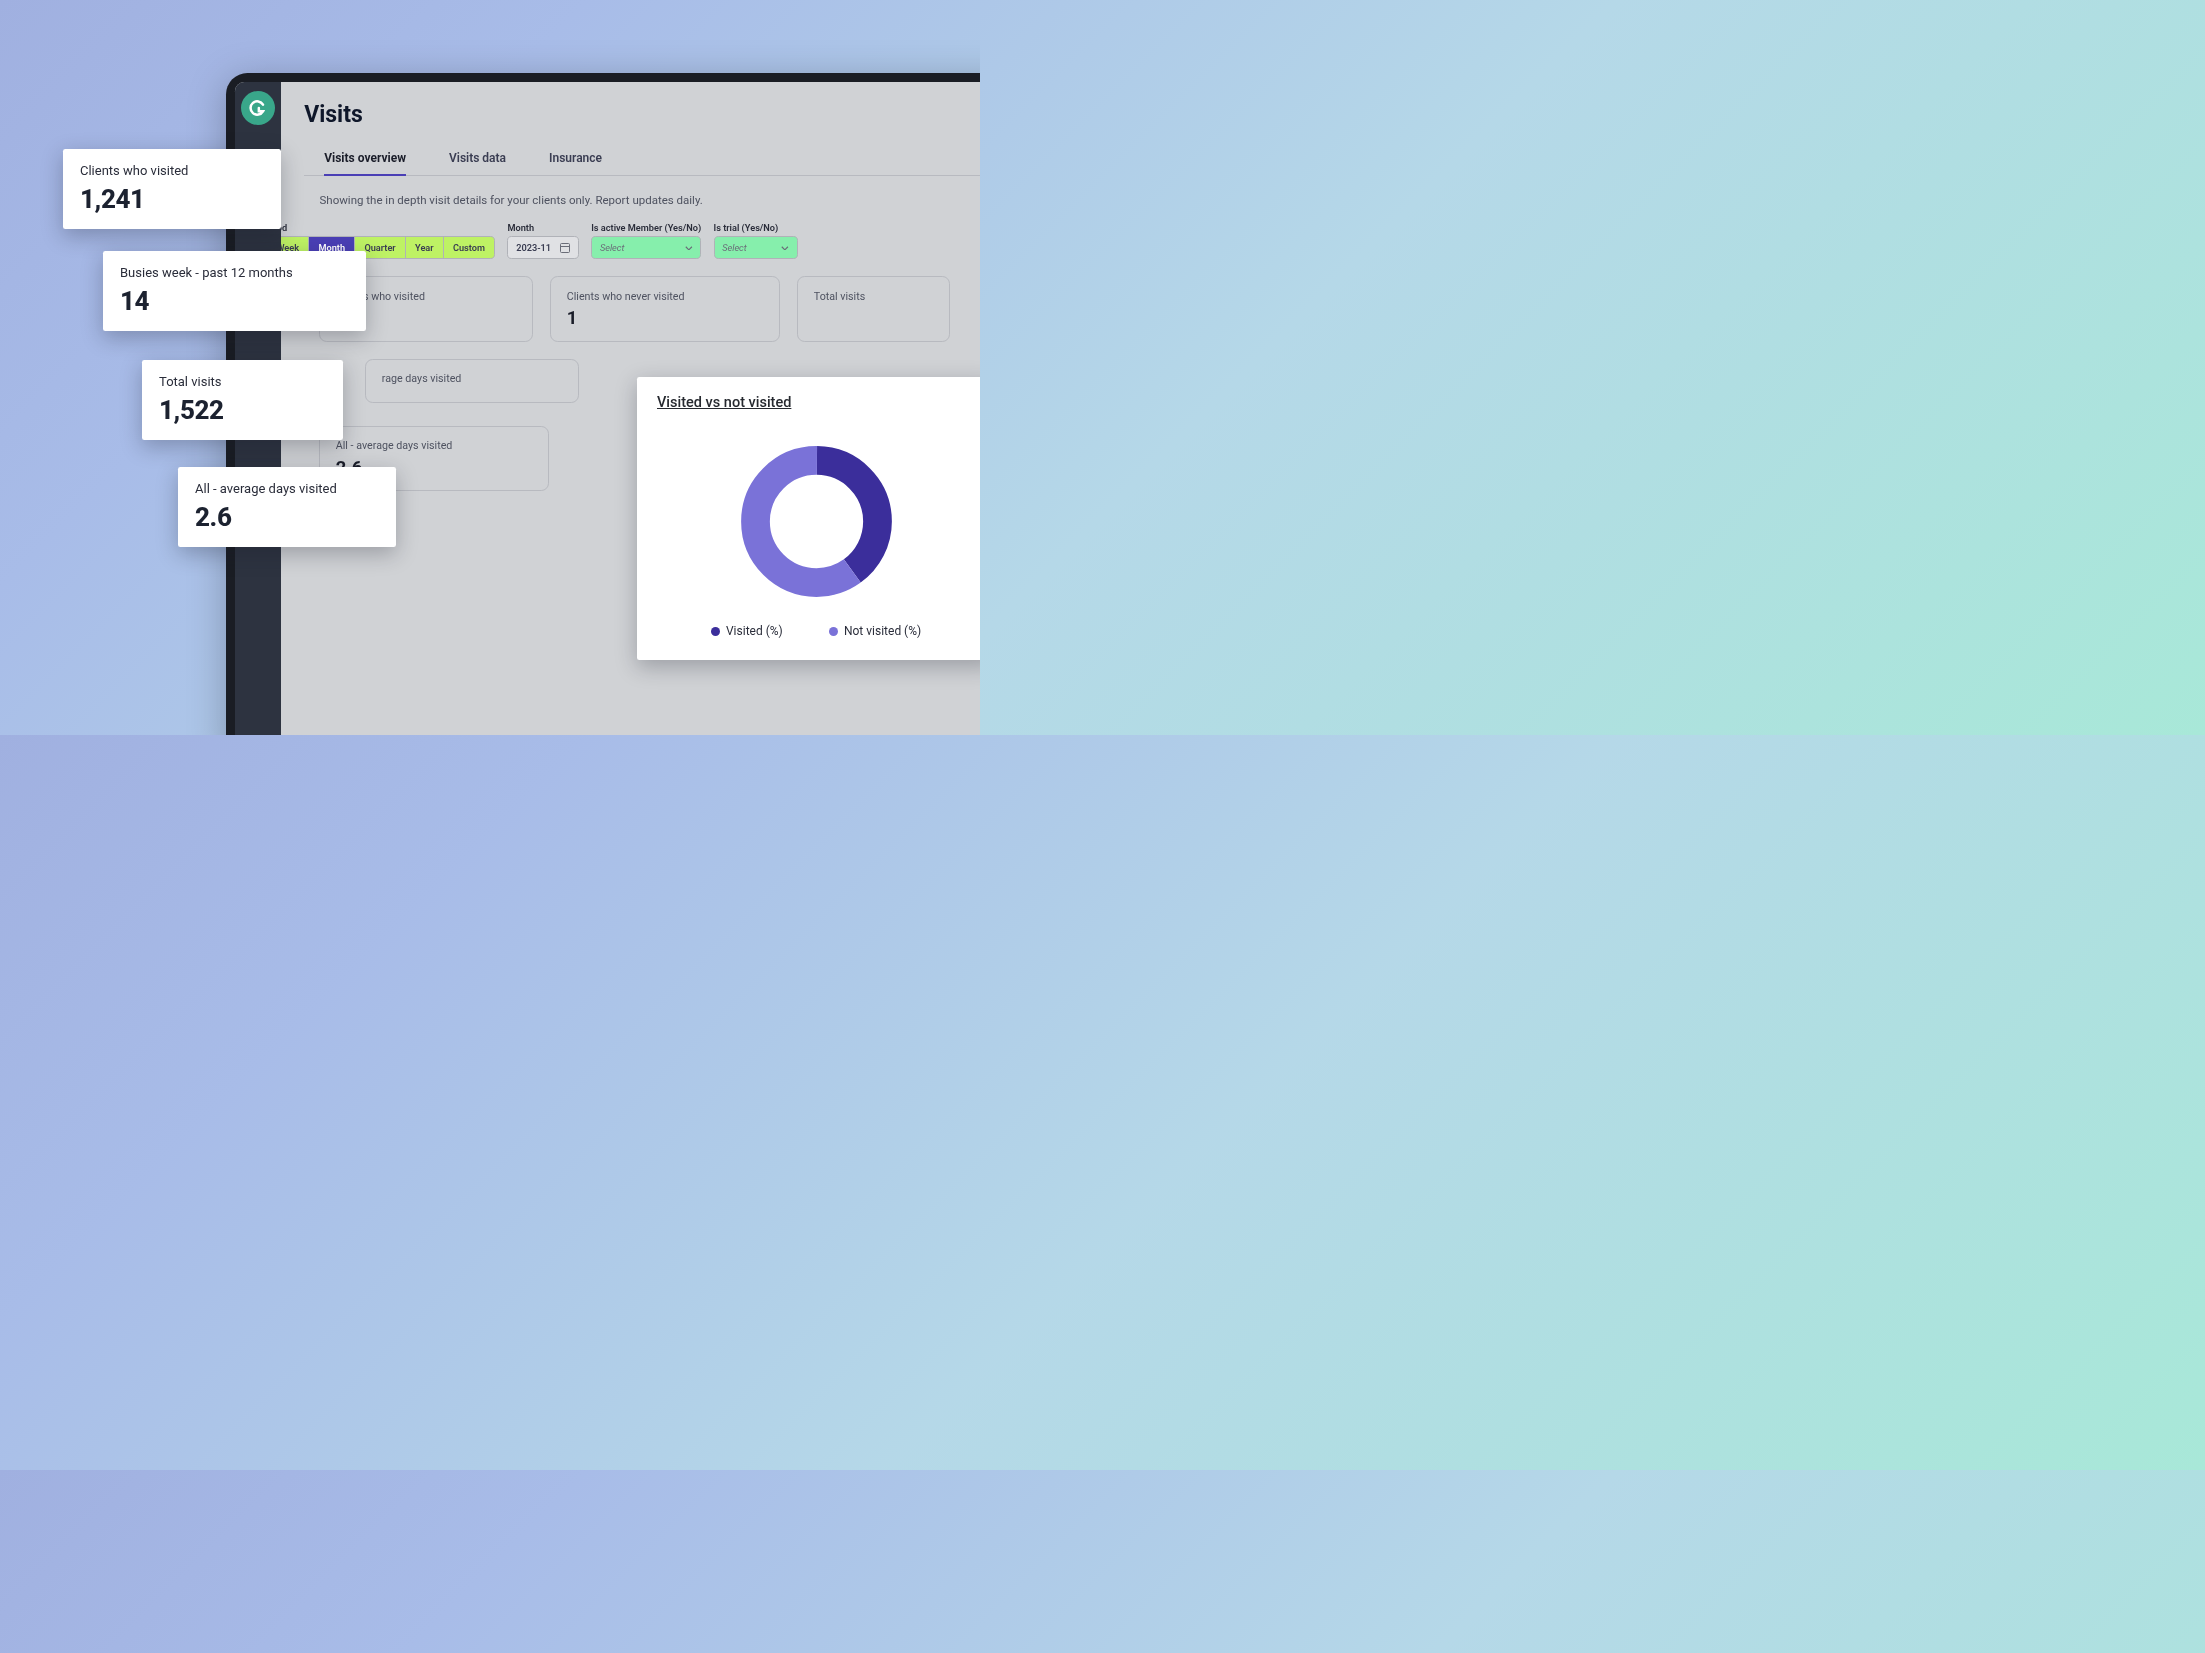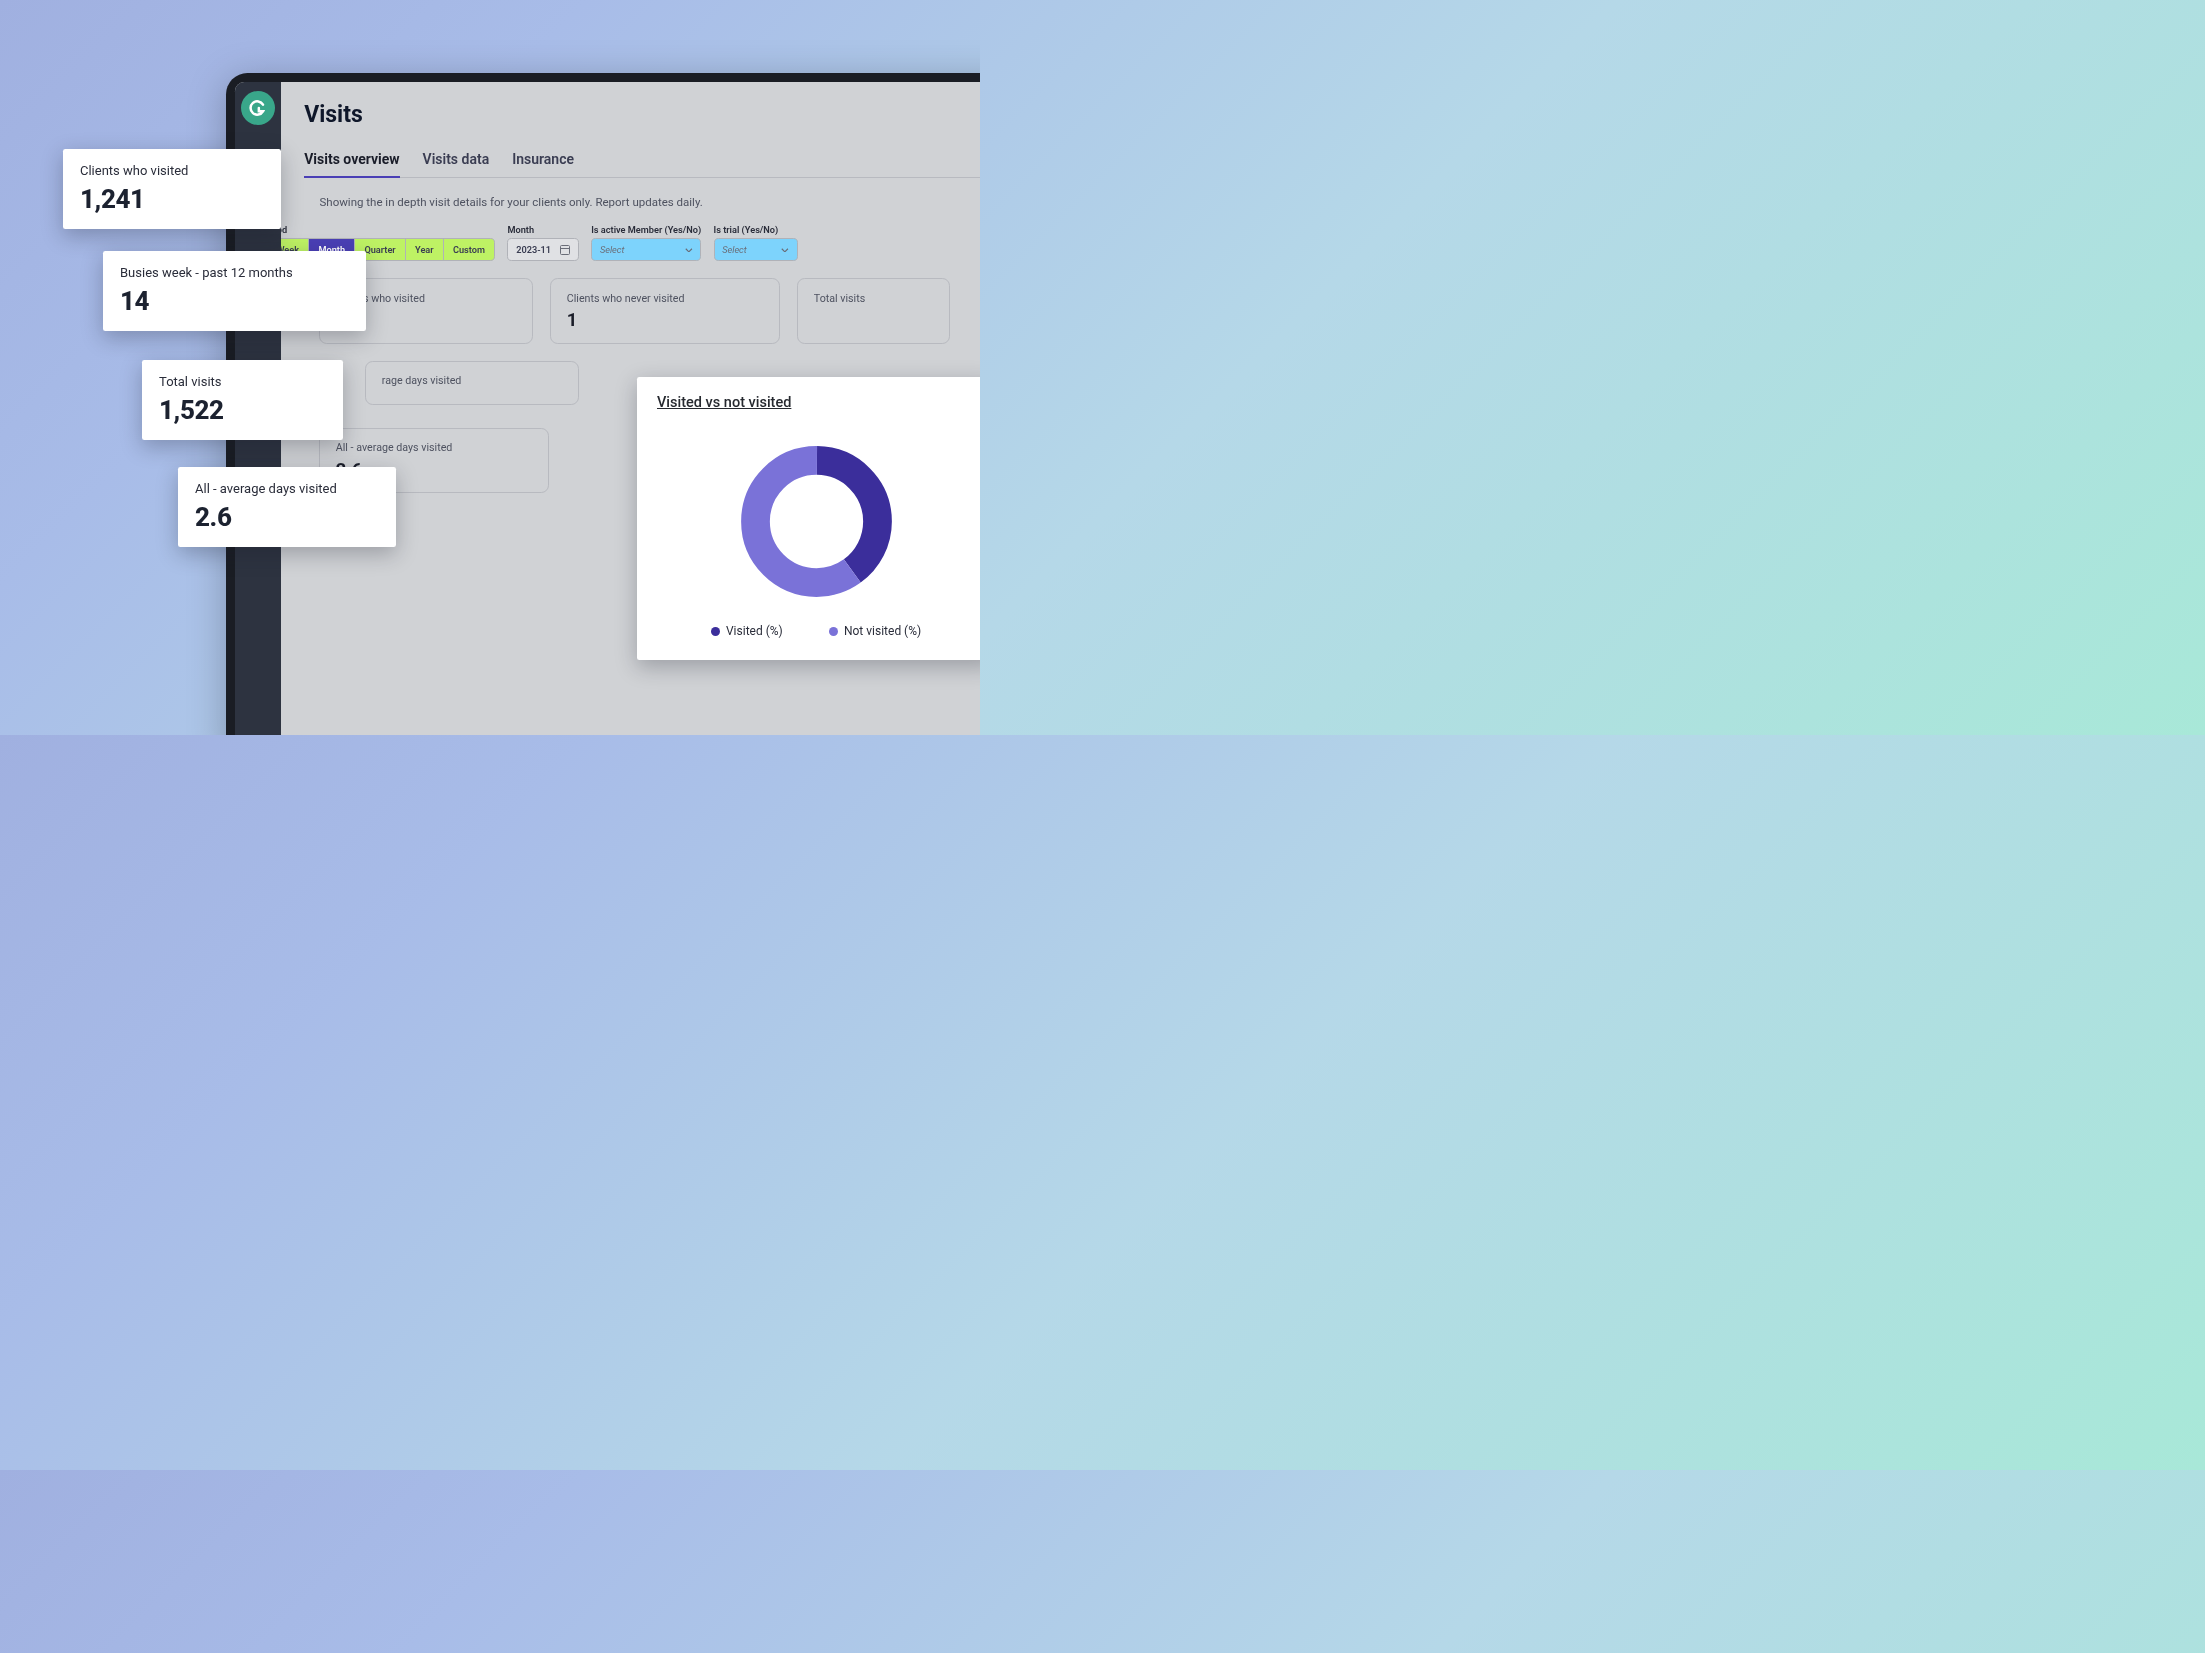--- a/index.html
+++ b/index.html
@@ -72,26 +72,27 @@
     margin-bottom: 18.4px;
   }
   .tabs {
     display: flex;
     gap: 23px;
     border-bottom: 0.8px solid #b8bac0;
     margin-bottom: 17px;
   }
   .tab {
     padding: 4.6px 0 9.2px 0;
-    font-size: 14px;
+    font-size: 12px;
     font-weight: 600;
     color: #3a3d52;
     cursor: pointer;
     border-bottom: 2.3px solid transparent;
     margin-bottom: -0.8px;
+    margin-left: 20px;
   }
   .tab.active {
     border-bottom-color: #4a3fb5;
     font-weight: 700;
     color: #1a1d29;
   }
   .desc-text {
     font-size: 11.5px;
     color: #4e5260;
     margin-bottom: 15.3px;
@@ -136,21 +137,21 @@
     height: 23px;
     padding: 0 7.7px;
     display: flex; align-items: center; gap: 9.2px;
     font-size: 9.2px; font-weight: 600; color: #3a3d52;
   }
   .cal-icon { width: 10px; height: 10px; border: 1.1px solid #6a6d78; border-radius: 1.5px; position: relative; }
   .cal-icon::before { content:''; position:absolute; top:2.3px; left:0; right:0; height:0.8px; background:#6a6d78; }
   .select-pill {
     border: 0.8px solid #b0b2b8;
     border-radius: 4.6px;
-    background: #7dd3fc;
+    background: #86efac;
     height: 23px;
     padding: 0 7.7px;
     display: flex; align-items: center; justify-content: space-between;
     font-size: 9.2px; font-style: italic; color: #6a6d78;
     min-width: 100px;
   }
   .chev { width: 7.7px; height: 4.6px; }
 
   .metric-row {
     display: flex;

